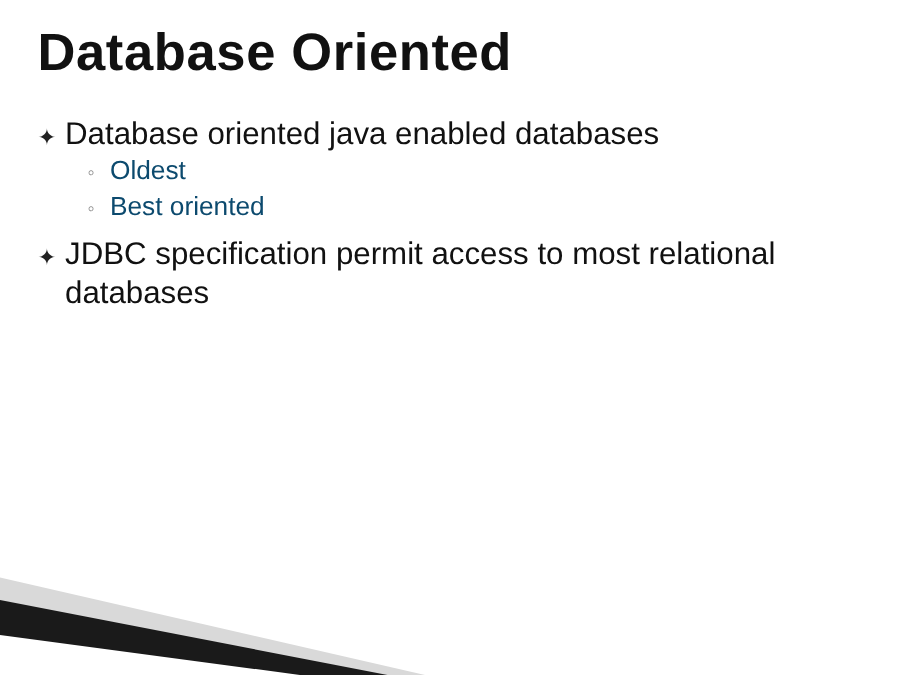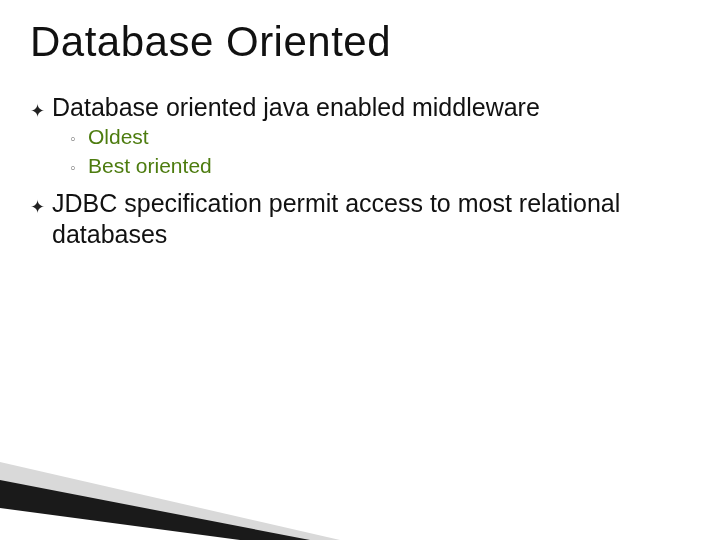--- a/index.html
+++ b/index.html
@@ -14,21 +14,21 @@
     position: relative;
   }
   .slide {
     width: 720px;
     height: 540px;
     position: relative;
     box-sizing: border-box;
   }
   .title {
     font-family: "Trebuchet MS", "Lucida Sans", Arial, sans-serif;
-    font-weight: 400;
+    font-weight: 700;
     font-size: 42px;
     color: #111;
     padding: 18px 0 0 30px;
     letter-spacing: 0.5px;
   }
   .body {
     padding: 20px 40px 0 30px;
   }
   .bullet-row {
     display: flex;
@@ -59,21 +59,21 @@
     line-height: 1.35;
     color: #666;
   }
   .sub-icon {
     flex: 0 0 18px;
     color: #888;
     font-size: 16px;
   }
   .sub-text {
     flex: 1 1 auto;
-    color: #4d7c0f;
+    color: #0c4a6e;
   }
   .spacer-small { height: 2px; }
 
   
   .deco {
     position: absolute;
     left: 0;
     bottom: 0;
     width: 340px;
     height: 120px;
@@ -84,21 +84,21 @@
 <body>
 
 <div class="slide">
 
   <div class="title">Database Oriented</div>
 
   <div class="body">
 
     <div class="bullet-row">
       <span class="bullet-icon">✦</span>
-      <span class="bullet-text">Database oriented java enabled middleware</span>
+      <span class="bullet-text">Database oriented java enabled databases</span>
     </div>
 
     <div class="sub-row">
       <span class="sub-icon">◦</span>
       <span class="sub-text">Oldest</span>
     </div>
     <div class="sub-row">
       <span class="sub-icon">◦</span>
       <span class="sub-text">Best oriented</span>
     </div>

